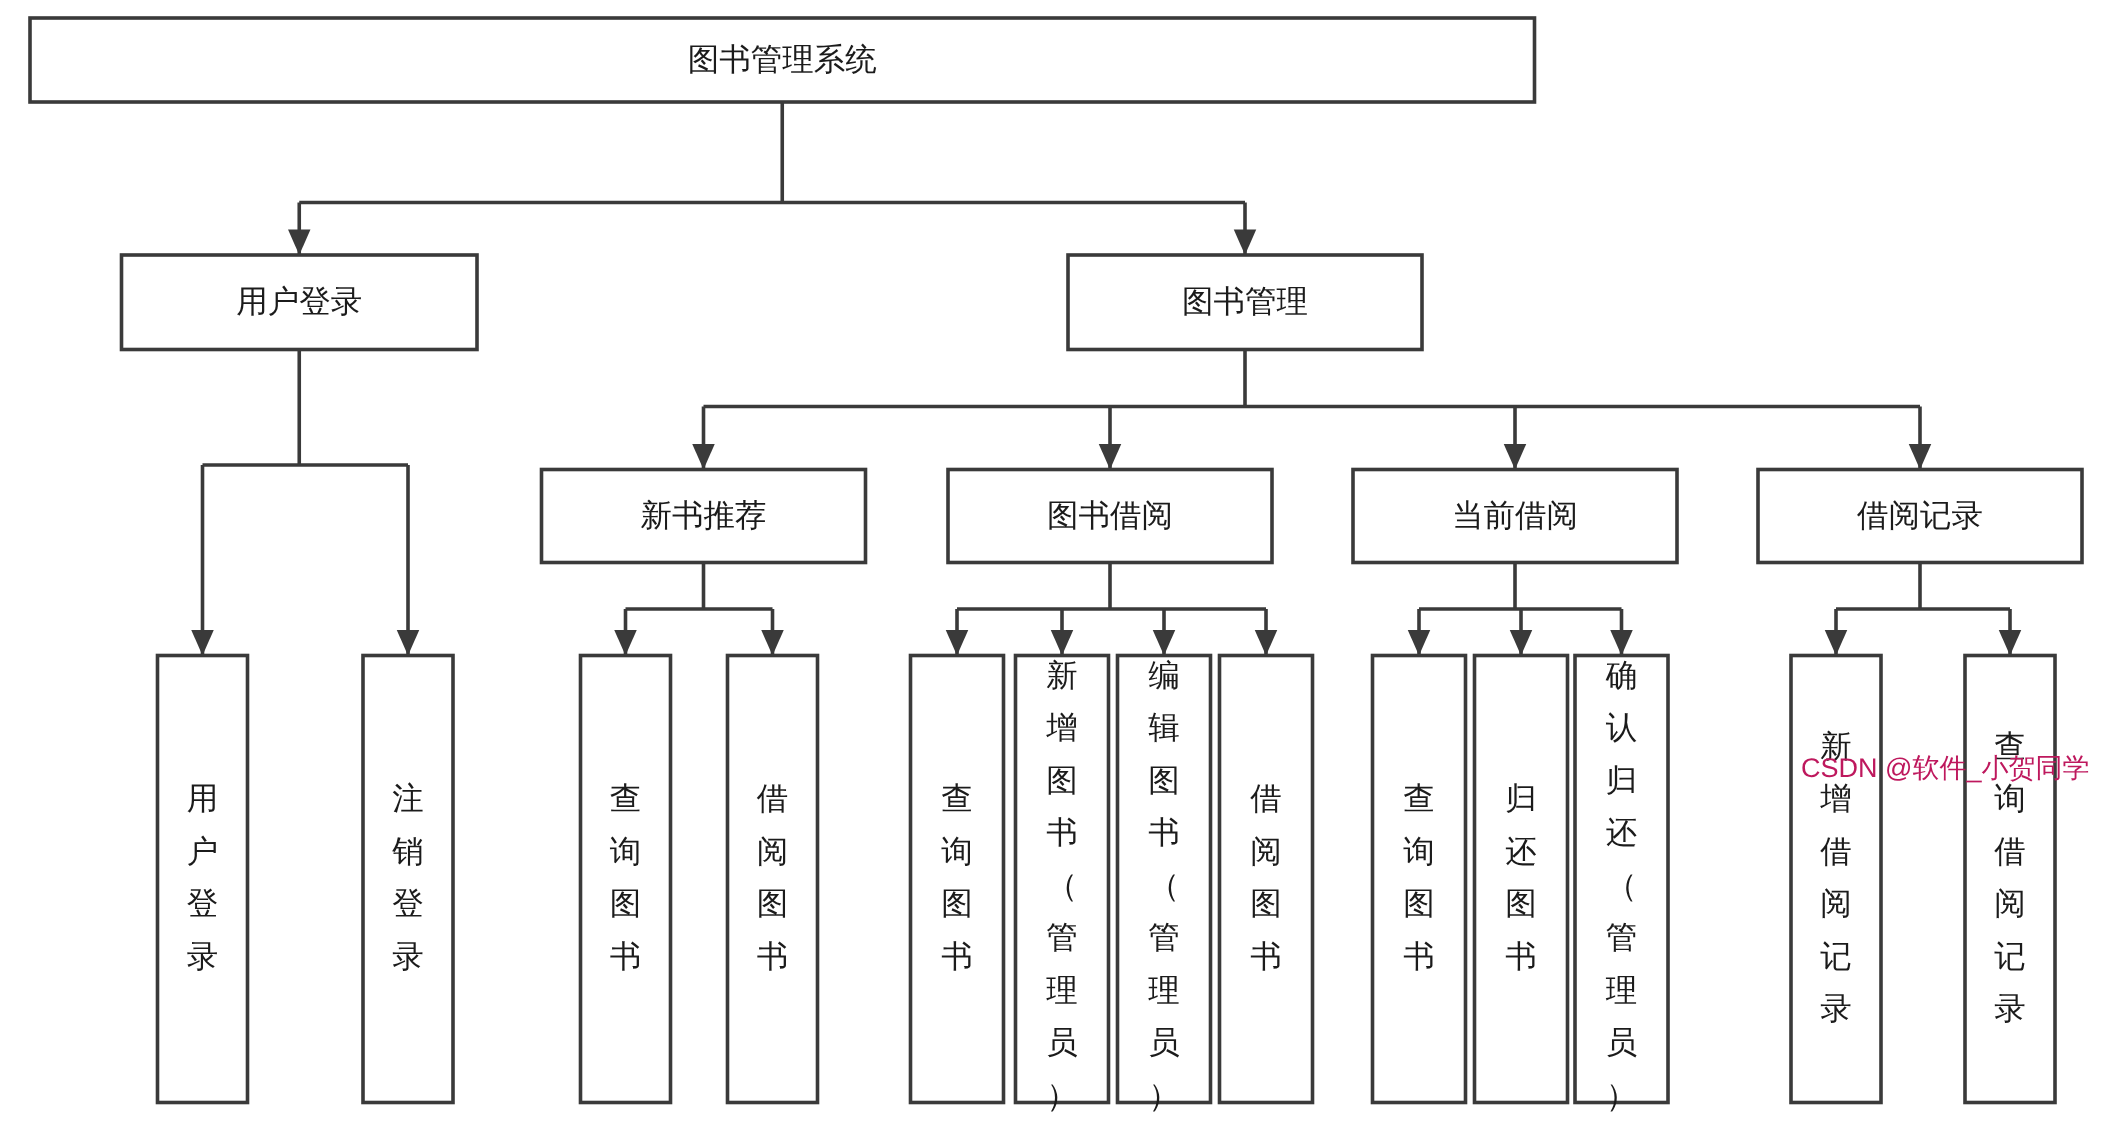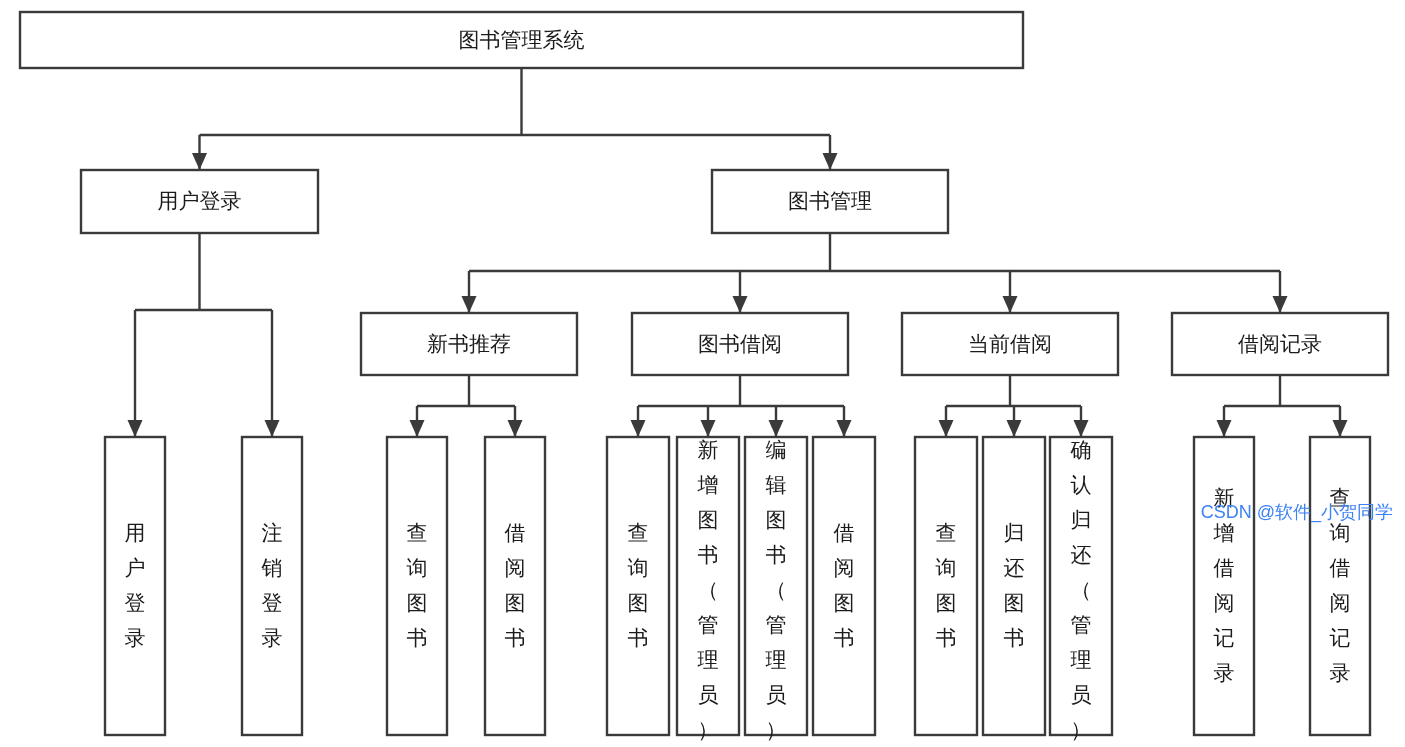--- a/index.html
+++ b/index.html
@@ -50,21 +50,21 @@
     fill: #1b1b1b;
     text-anchor: middle;
     dominant-baseline: middle;
   }
   .watermark-text {
     position: absolute;
     right: 12px;
     bottom: 6px;
     font-family: "Liberation Sans", sans-serif;
     font-size: 18px;
-    color: #3b82f6;
+    color: #be185d;
     white-space: nowrap;
     user-select: none;
   }
 </style>
 </head>
 <body>
 
 <div id="diagram-root">
   <svg id="tree-svg" viewBox="0 0 1405 747">
     <g id="connectors-layer">

